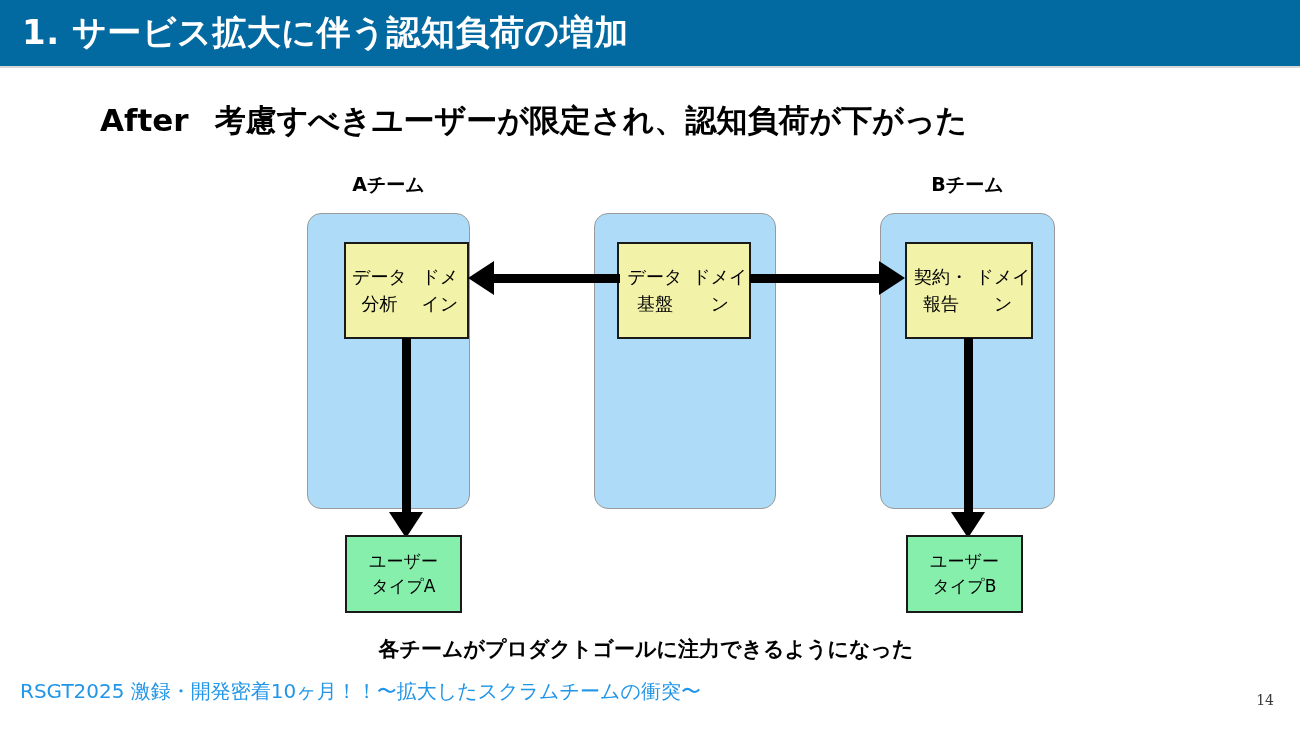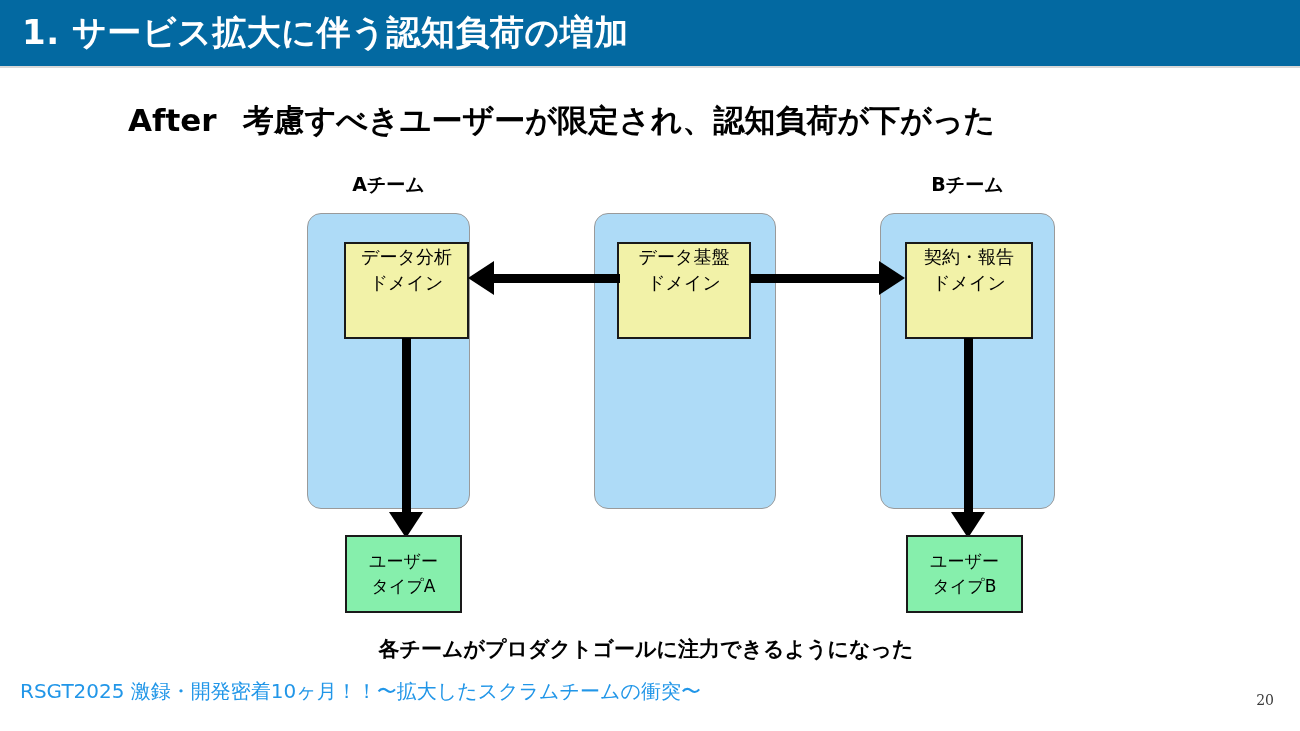--- a/index.html
+++ b/index.html
@@ -49,21 +49,20 @@
   
   .subtitle {
     position: absolute;
     left: 100px;
     top: 100px;
     width: 1120px;
     font-size: 31px;
     font-weight: bold;
     color: #000000;
     white-space: nowrap;
-    margin-left: 28px;
   }
   .subtitle .after-word {
     display: inline-block;
     margin-right: 26px;
   }
 
   
   .diagram {
     position: absolute;
     left: 0;
@@ -88,21 +87,21 @@
     border-radius: 14px;
     box-sizing: border-box;
   }
 
   .domain-box {
     position: absolute;
     background: #F2F2A8;
     border: 2.5px solid #1a1a1a;
     box-sizing: border-box;
     display: flex;
-    flex-direction: column;
+    flex-direction: row;
     align-items: center;
     font-size: 18px;
     line-height: 1.45;
     color: #000000;
     text-align: center;
   }
 
   .user-box {
     position: absolute;
     background: #86efac;
@@ -247,13 +246,13 @@
     <span>タイプB</span>
   </div>
 
 </div>
 
 <div class="caption">
   <span class="cap-text">各チームがプロダクトゴールに注力できるようになった</span>
 </div>
 
 <div class="footer-text">RSGT2025 激録・開発密着10ヶ月！！〜拡大したスクラムチームの衝突〜</div>
-<div class="page-number">20</div>
+<div class="page-number">14</div>
 
 </body></html>

